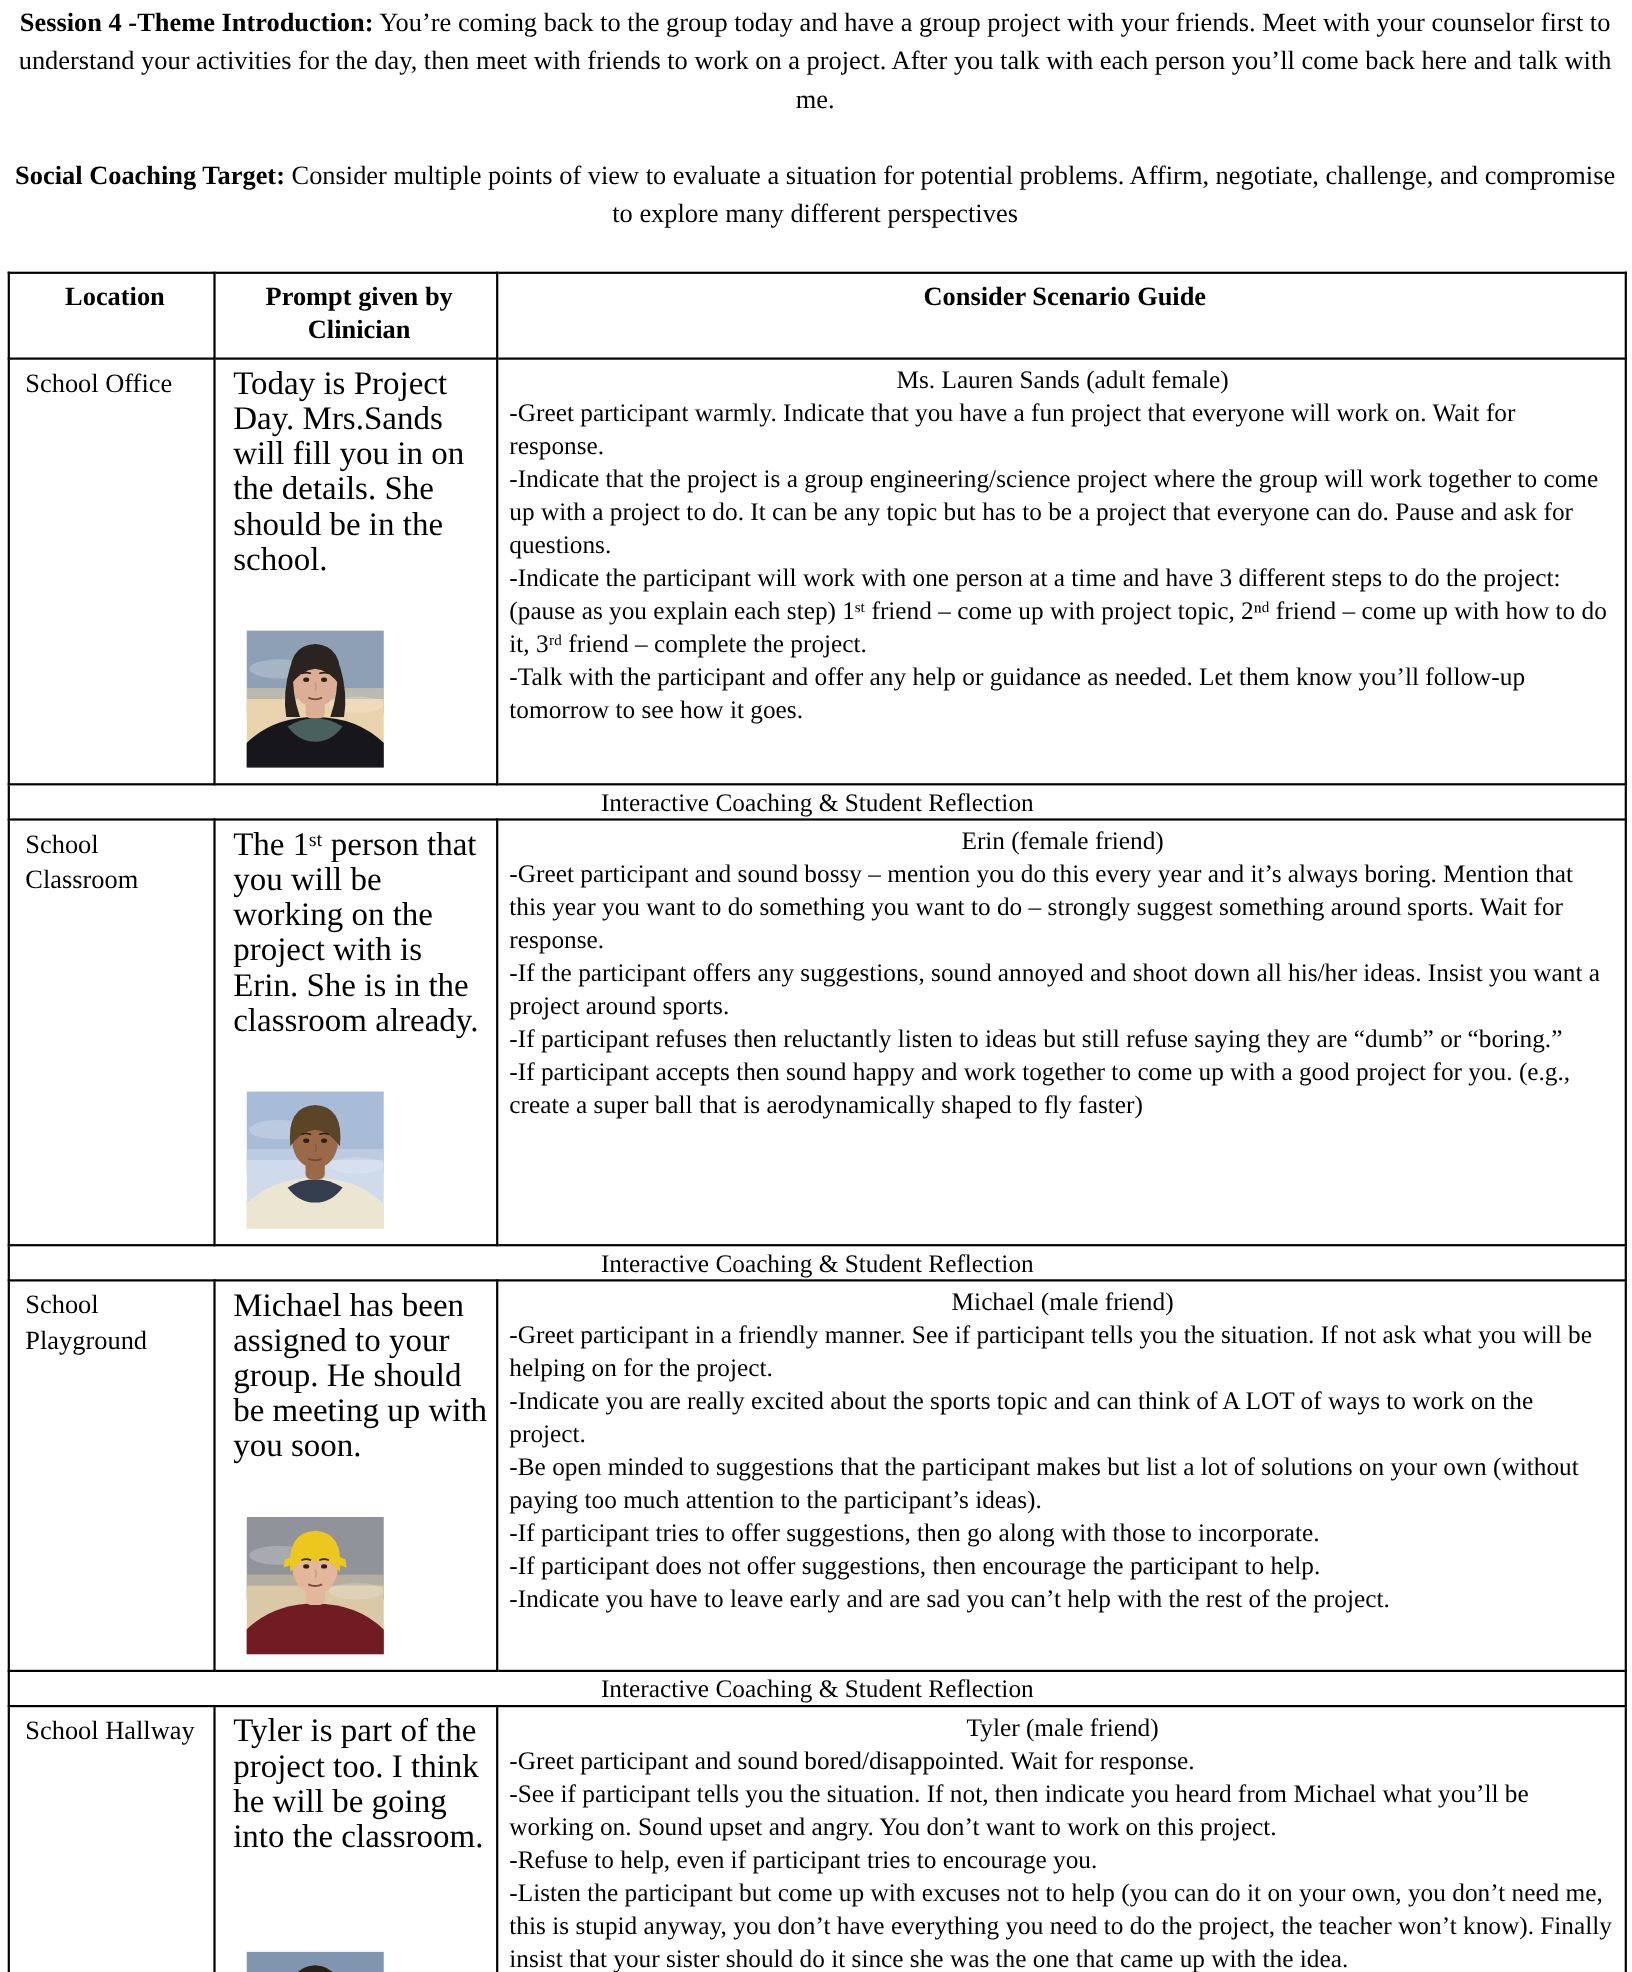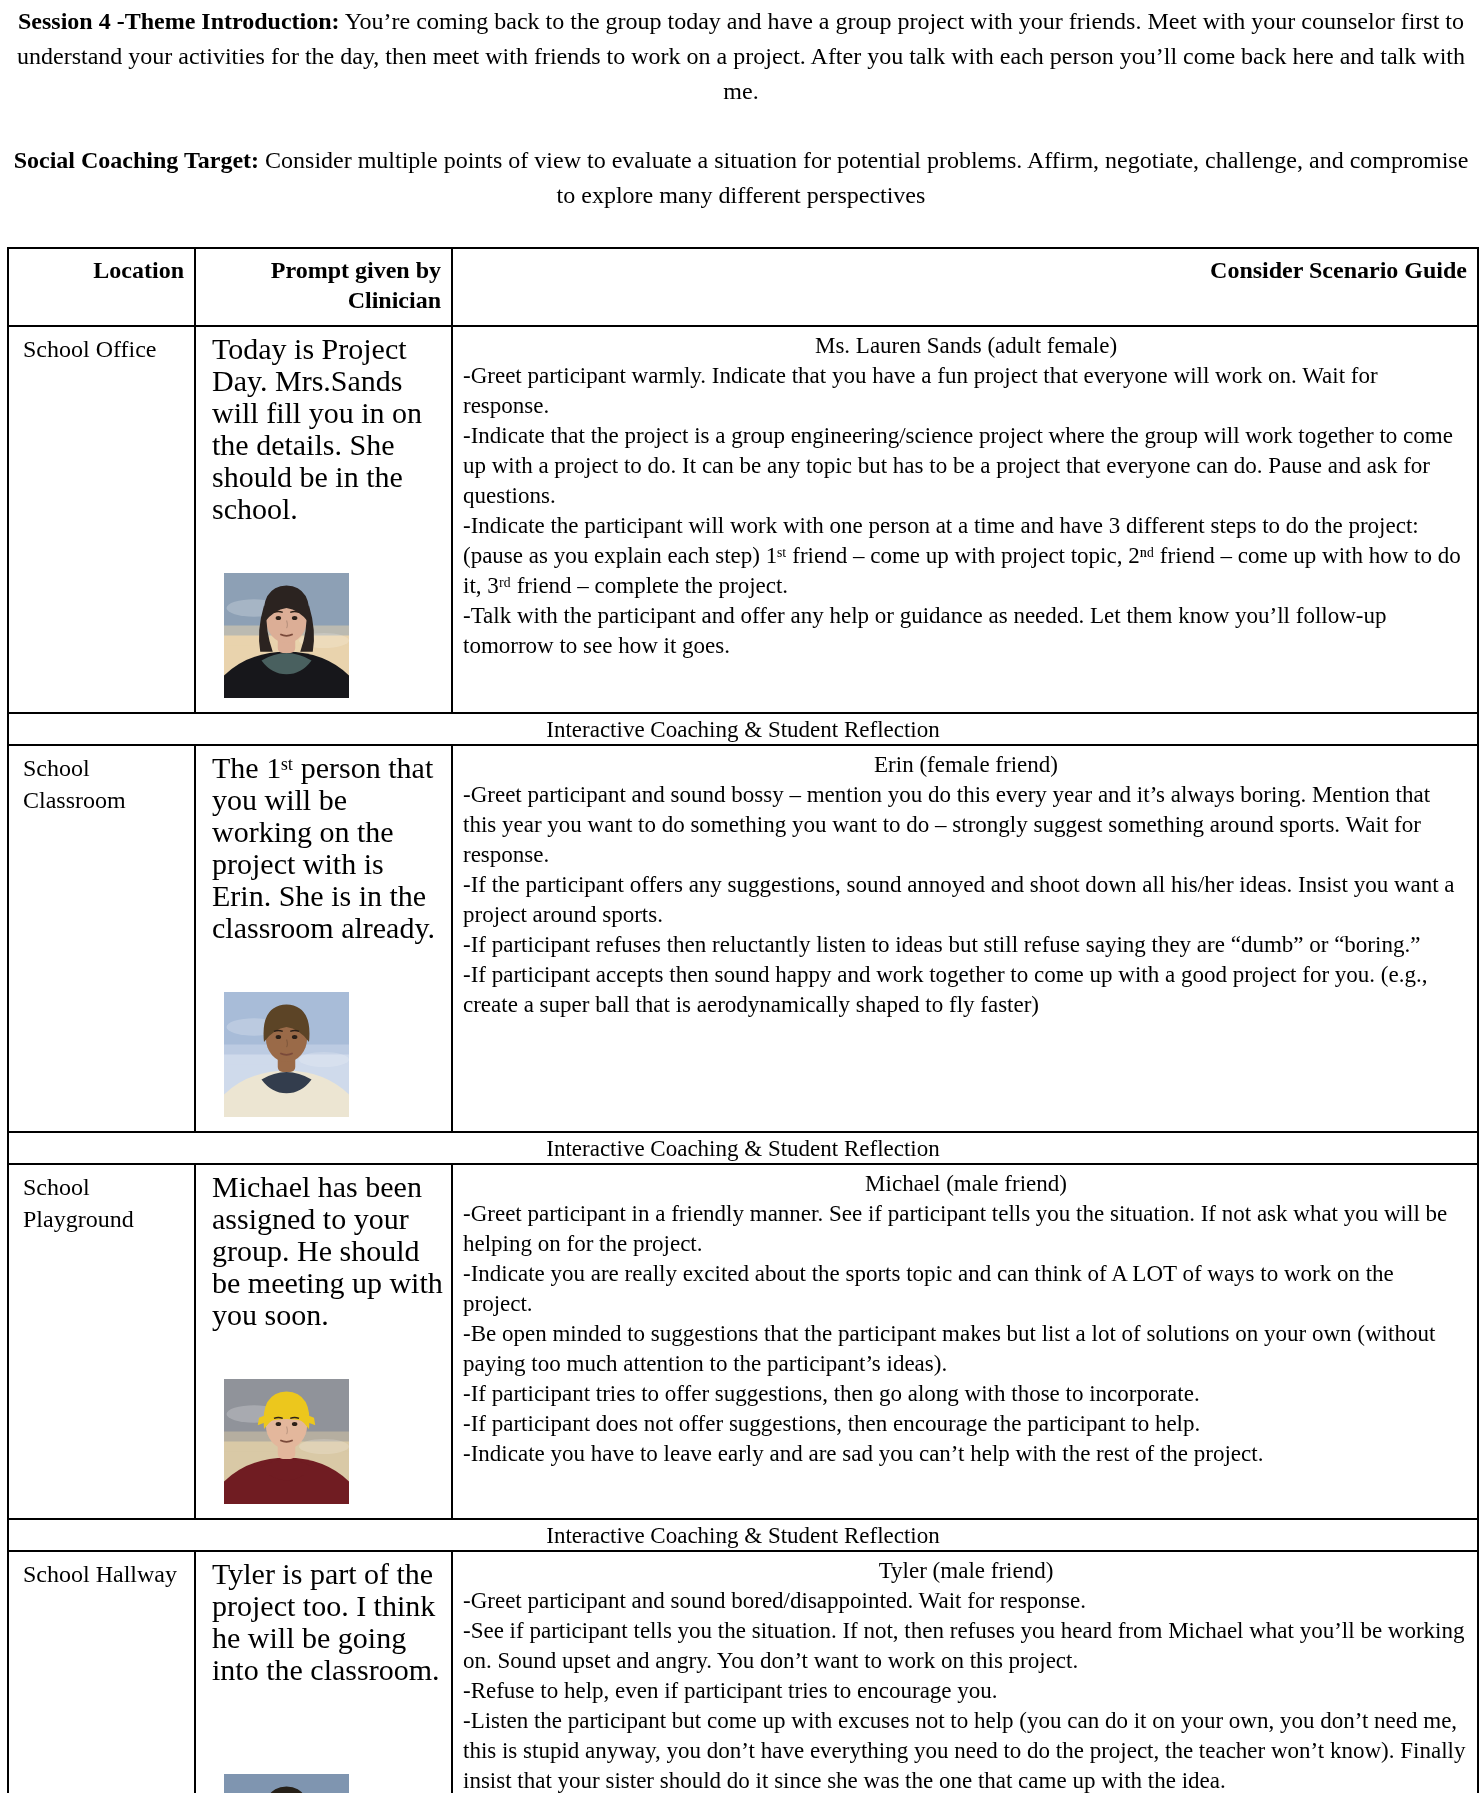--- a/index.html
+++ b/index.html
@@ -12,21 +12,21 @@
   .para { margin:0 0 34px 0; font-size:24px; line-height:35px;text-align:center; }
   .para b { font-weight:bold; }
   table.scenario {
     border-collapse:collapse; table-layout:fixed;
     width:1470px; margin-left:1px;
   }
   table.scenario th, table.scenario td {
     border:2px solid #000; vertical-align:top; box-sizing:border-box;
   }
   th.hdr {
-    font-size:24px; line-height:30px; font-weight:bold; text-align:right;
+    font-size:24px; line-height:30px; font-weight:bold; text-align:center;
     padding:6px 10px 10px 16px;
   }
   td.loc-cell { font-size:24px; line-height:32px; padding:6px 8px 6px 14px;margin-left:28px; }
   td.prompt-cell { font-size:30px; line-height:32px; padding:6px 8px 10px 16px; }
   td.guide-cell { font-size:23px; line-height:30px; padding:4px 8px 6px 10px; }
   .guide-title { font-weight:normal;text-align:center; }
   td.reflect {
     text-align:center; vertical-align:top; font-size:23px;
     height:32px; padding-top:3px;
   }
@@ -216,21 +216,21 @@
               <path d="M 53,31.5 Q 56.5,30 60,31.5" stroke="#2c2018" stroke-width="1.2" fill="none"></path>
               <path d="M 50,38 Q 51.5,42 50,44" stroke="#000000" stroke-opacity="0.15" stroke-width="1" fill="none"></path>
               <path d="M 45,49 Q 50,51.5 55,49" stroke="#7a4a3a" stroke-width="1.4" fill="none"></path>
             </svg>
           </div>
         </td>
         <td class="guide-cell">
           <div class="guide-title">Tyler (male friend)</div>
           <div>
               <div class="guide-line">-Greet participant and sound bored/disappointed.  Wait for response.</div>
-              <div class="guide-line">-See if participant tells you the situation. If not, then refuses you heard from Michael what you’ll be working on.  Sound upset and angry.  You don’t want to work on this project.</div>
+              <div class="guide-line">-See if participant tells you the situation. If not, then indicate you heard from Michael what you’ll be working on.  Sound upset and angry.  You don’t want to work on this project.</div>
               <div class="guide-line">-Refuse to help, even if participant tries to encourage you.</div>
               <div class="guide-line">-Listen the participant but come up with excuses not to help (you can do it on your own, you don’t need me, this is stupid anyway, you don’t have everything you need to do the project, the teacher won’t know).  Finally insist that your sister should do it since she was the one that came up with the idea.</div>
               <div class="guide-line">-Storm off as you are refusing to help (going to go tell her to do the project by herself).</div>
             </div>
         </td>
       </tr>
 
     </tbody>
   </table>
 </div>

